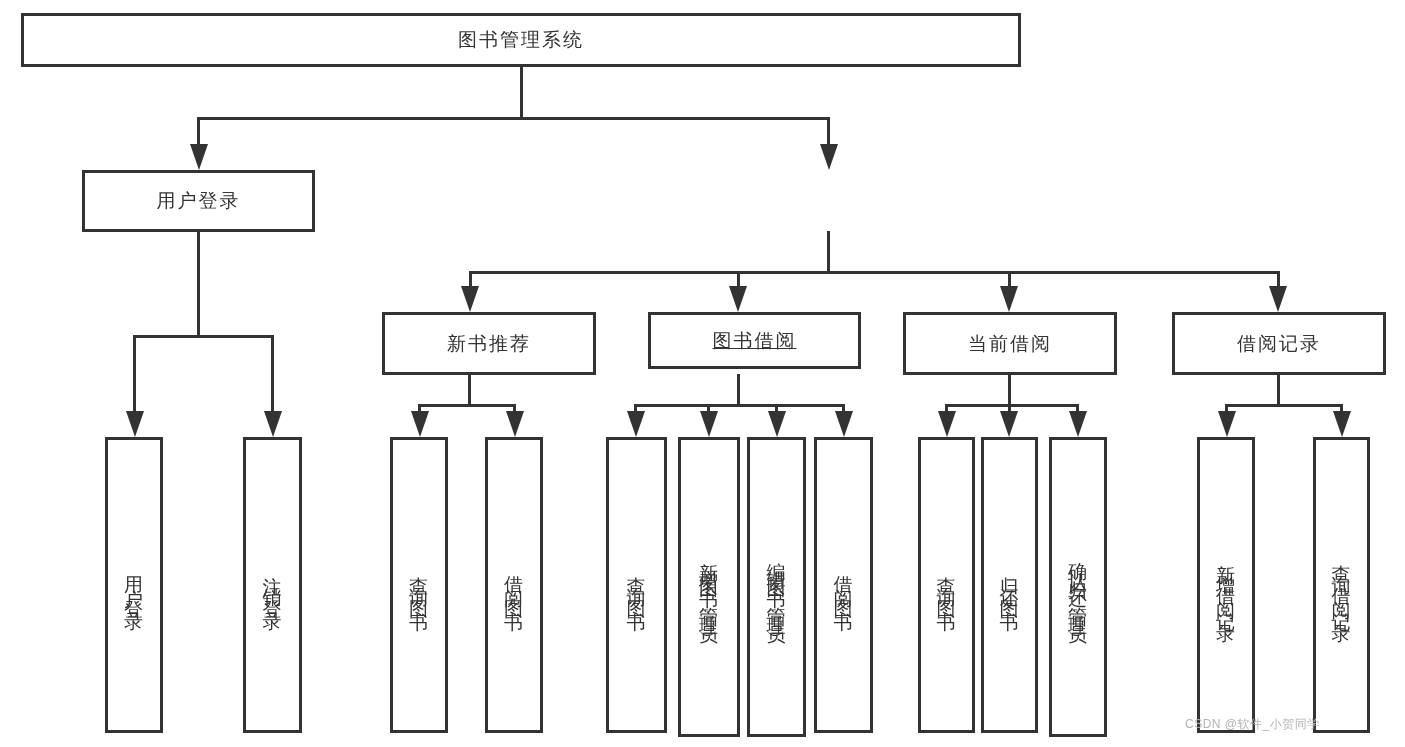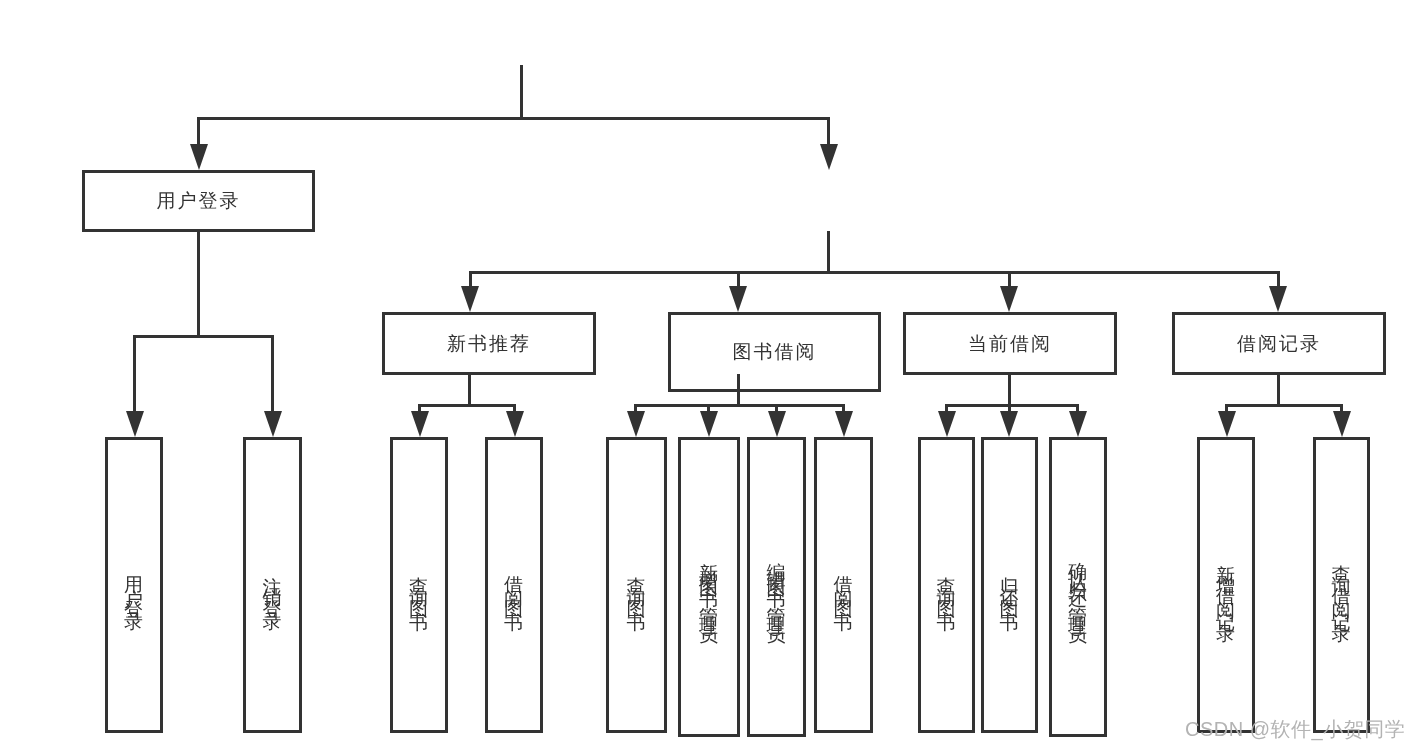--- a/index.html
+++ b/index.html
@@ -24,28 +24,31 @@
   .vline,.hline{position:absolute;background:#333333;}
   .vline{width:3px;}
   .hline{height:3px;}
   .arrow{
     position:absolute;width:0;height:0;
     border-left:9px solid transparent;border-right:9px solid transparent;
     border-top:26px solid #333333;
   }
   #watermark{
     position:absolute;left:1185px;top:716px;z-index:5;
-    font-size:20px;color:#b3b3b3;letter-spacing:0.5px;white-space:nowrap;
+    font-size:12px;color:#b3b3b3;letter-spacing:0.5px;white-space:nowrap;
   }
 </style>
 </head>
 <body>
 
 <div id="canvas">
 
+  <div class="node" style="left:21px;top:13px;width:1000px;height:54px;">
+    <span>图书管理系统</span>
+  </div>
 
   <div class="vline" style="left:520px;top:65px;height:54px;"></div>
   <div class="hline" style="left:197px;top:117px;width:633px;"></div>
   <div class="vline" style="left:197px;top:117px;height:31px;"></div>
   <div class="vline" style="left:827px;top:117px;height:31px;"></div>
   <div class="arrow" style="left:190px;top:144px;"></div>
   <div class="arrow" style="left:820px;top:144px;"></div>
 
   <div class="node" style="left:82px;top:170px;width:233px;height:62px;">
     <span>用户登录</span>
@@ -65,21 +68,21 @@
   <div class="vline" style="left:1008px;top:271px;height:19px;"></div>
   <div class="vline" style="left:1277px;top:271px;height:19px;"></div>
   <div class="arrow" style="left:461px;top:286px;"></div>
   <div class="arrow" style="left:729px;top:286px;"></div>
   <div class="arrow" style="left:1000px;top:286px;"></div>
   <div class="arrow" style="left:1269px;top:286px;"></div>
 
   <div class="node" style="left:382px;top:312px;width:214px;height:63px;">
     <span>新书推荐</span>
   </div>
-  <div class="node" style="left:668px;top:312px;width:213px;height:80px;">
+  <div class="node" style="left:648px;top:312px;width:213px;height:57px;text-decoration:underline;">
     <span>图书借阅</span>
   </div>
   <div class="node" style="left:903px;top:312px;width:214px;height:63px;">
     <span>当前借阅</span>
   </div>
   <div class="node" style="left:1172px;top:312px;width:214px;height:63px;">
     <span>借阅记录</span>
   </div>
 
   <div class="vline" style="left:468px;top:374px;height:33px;"></div>

